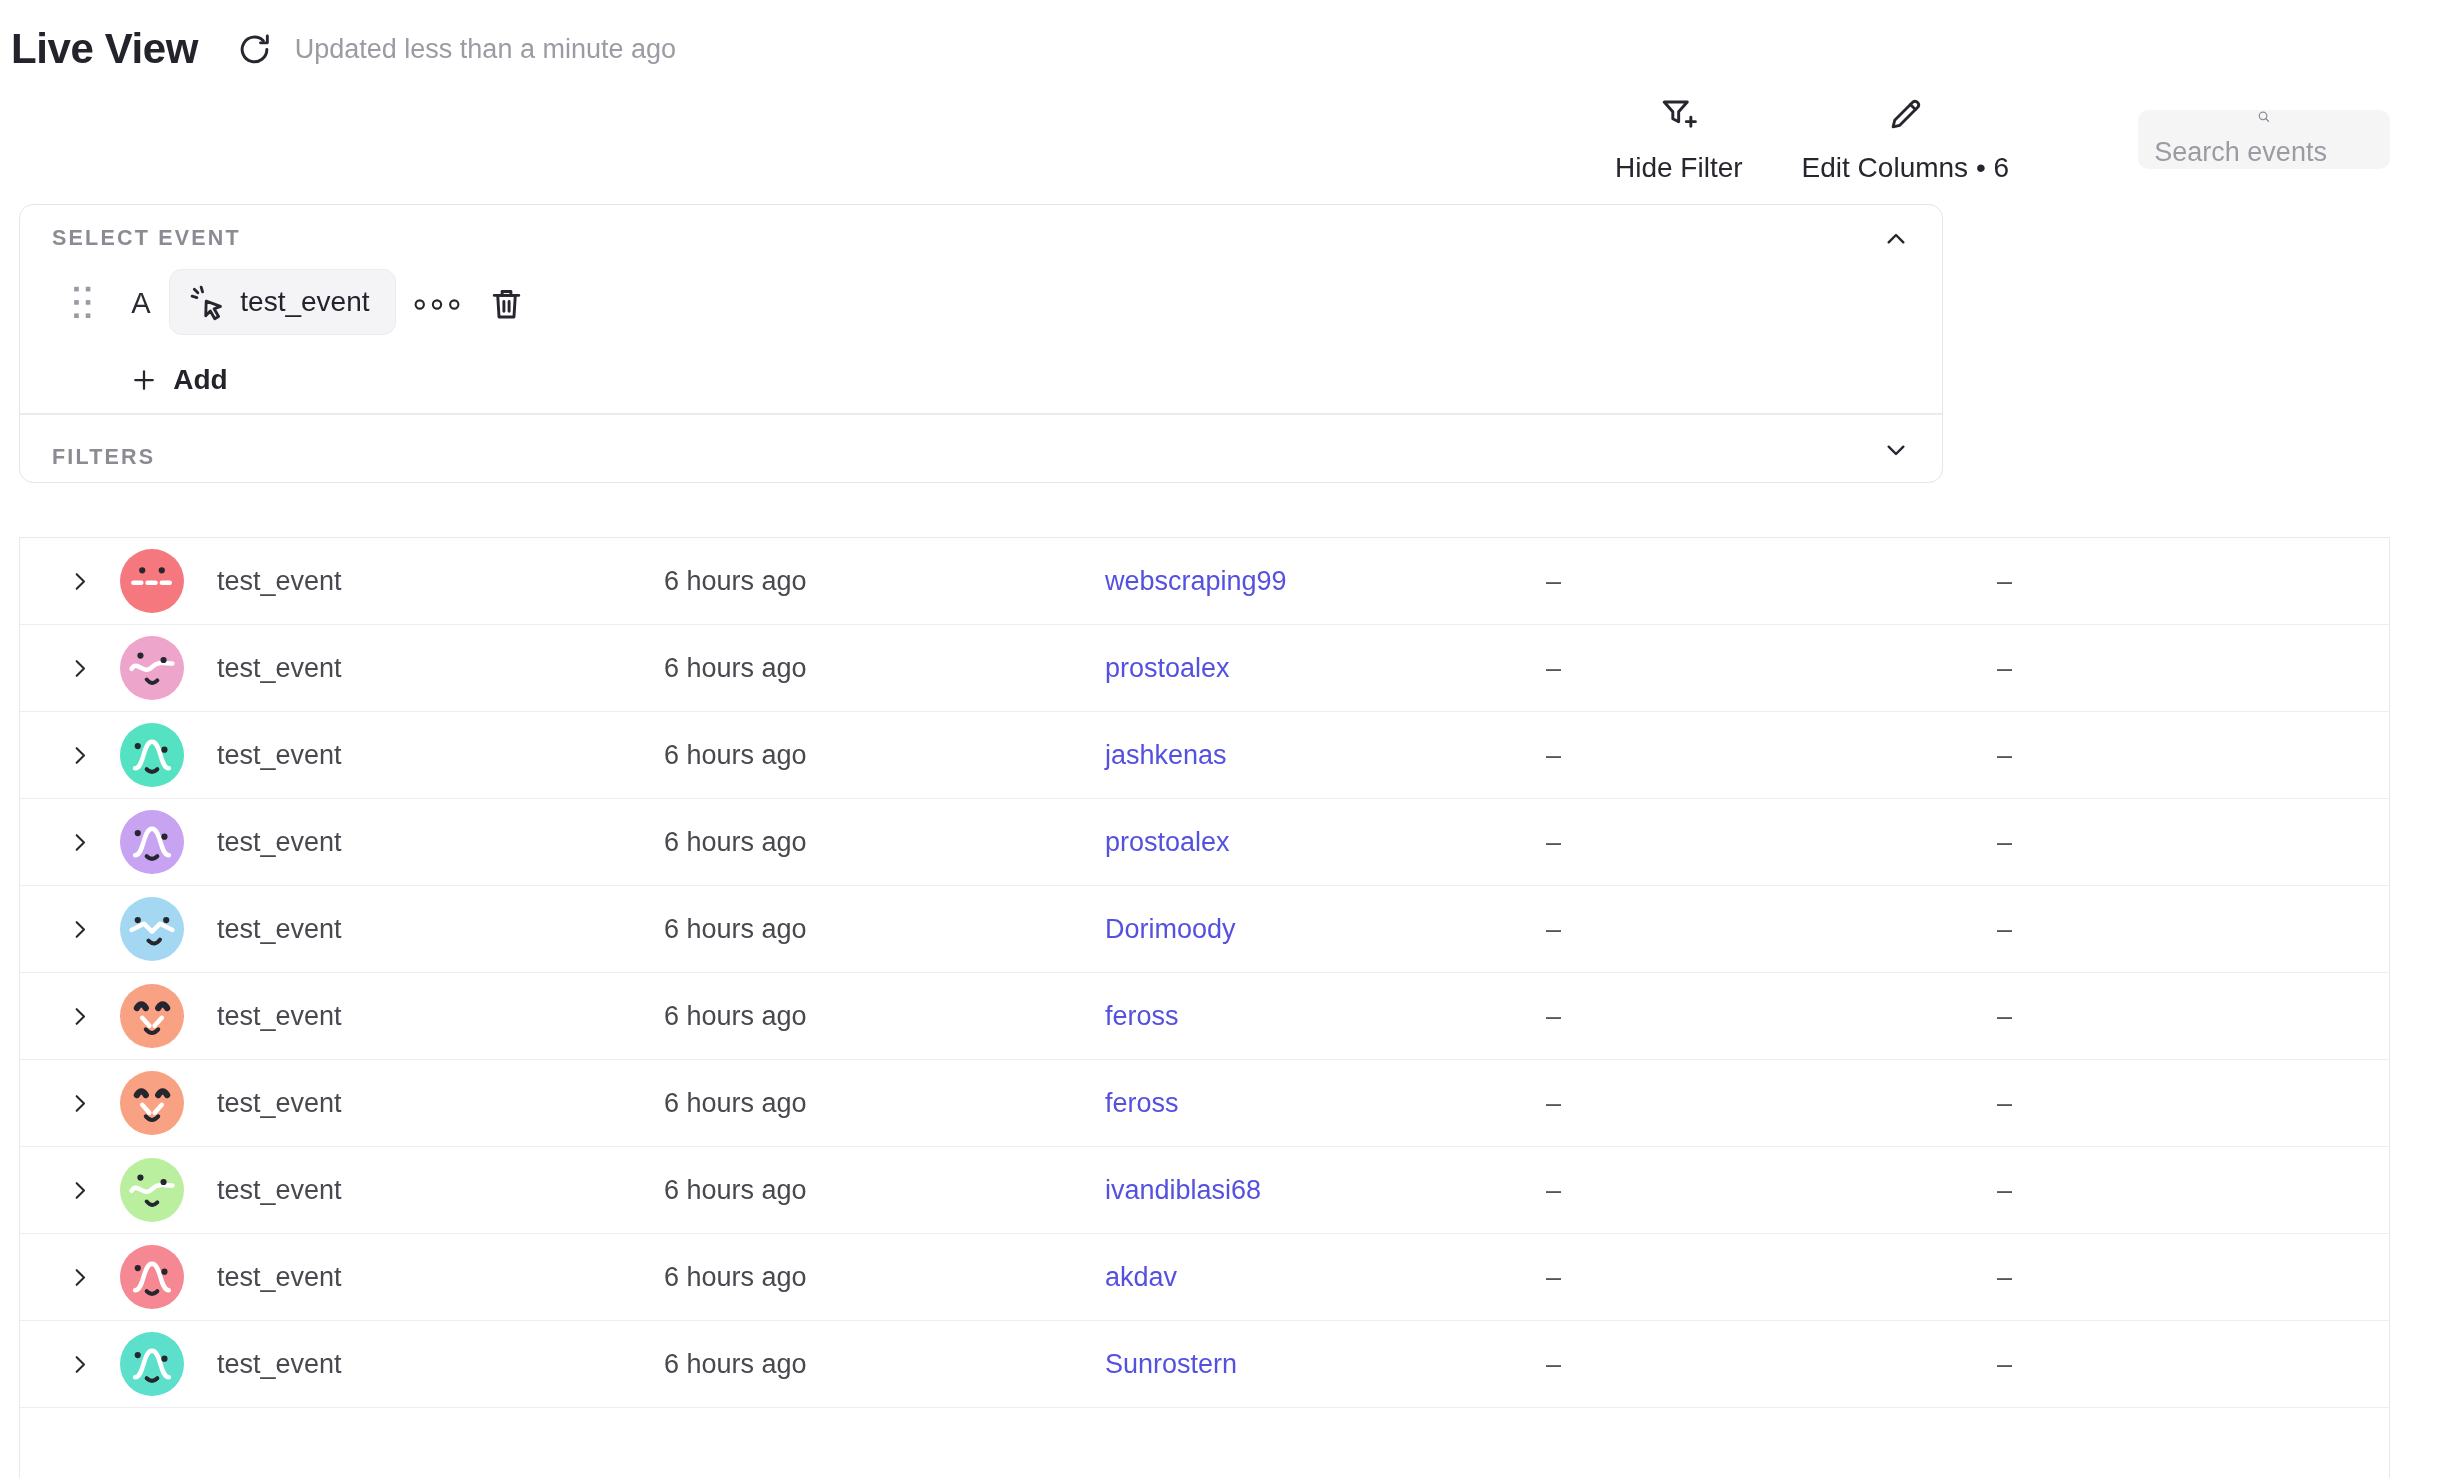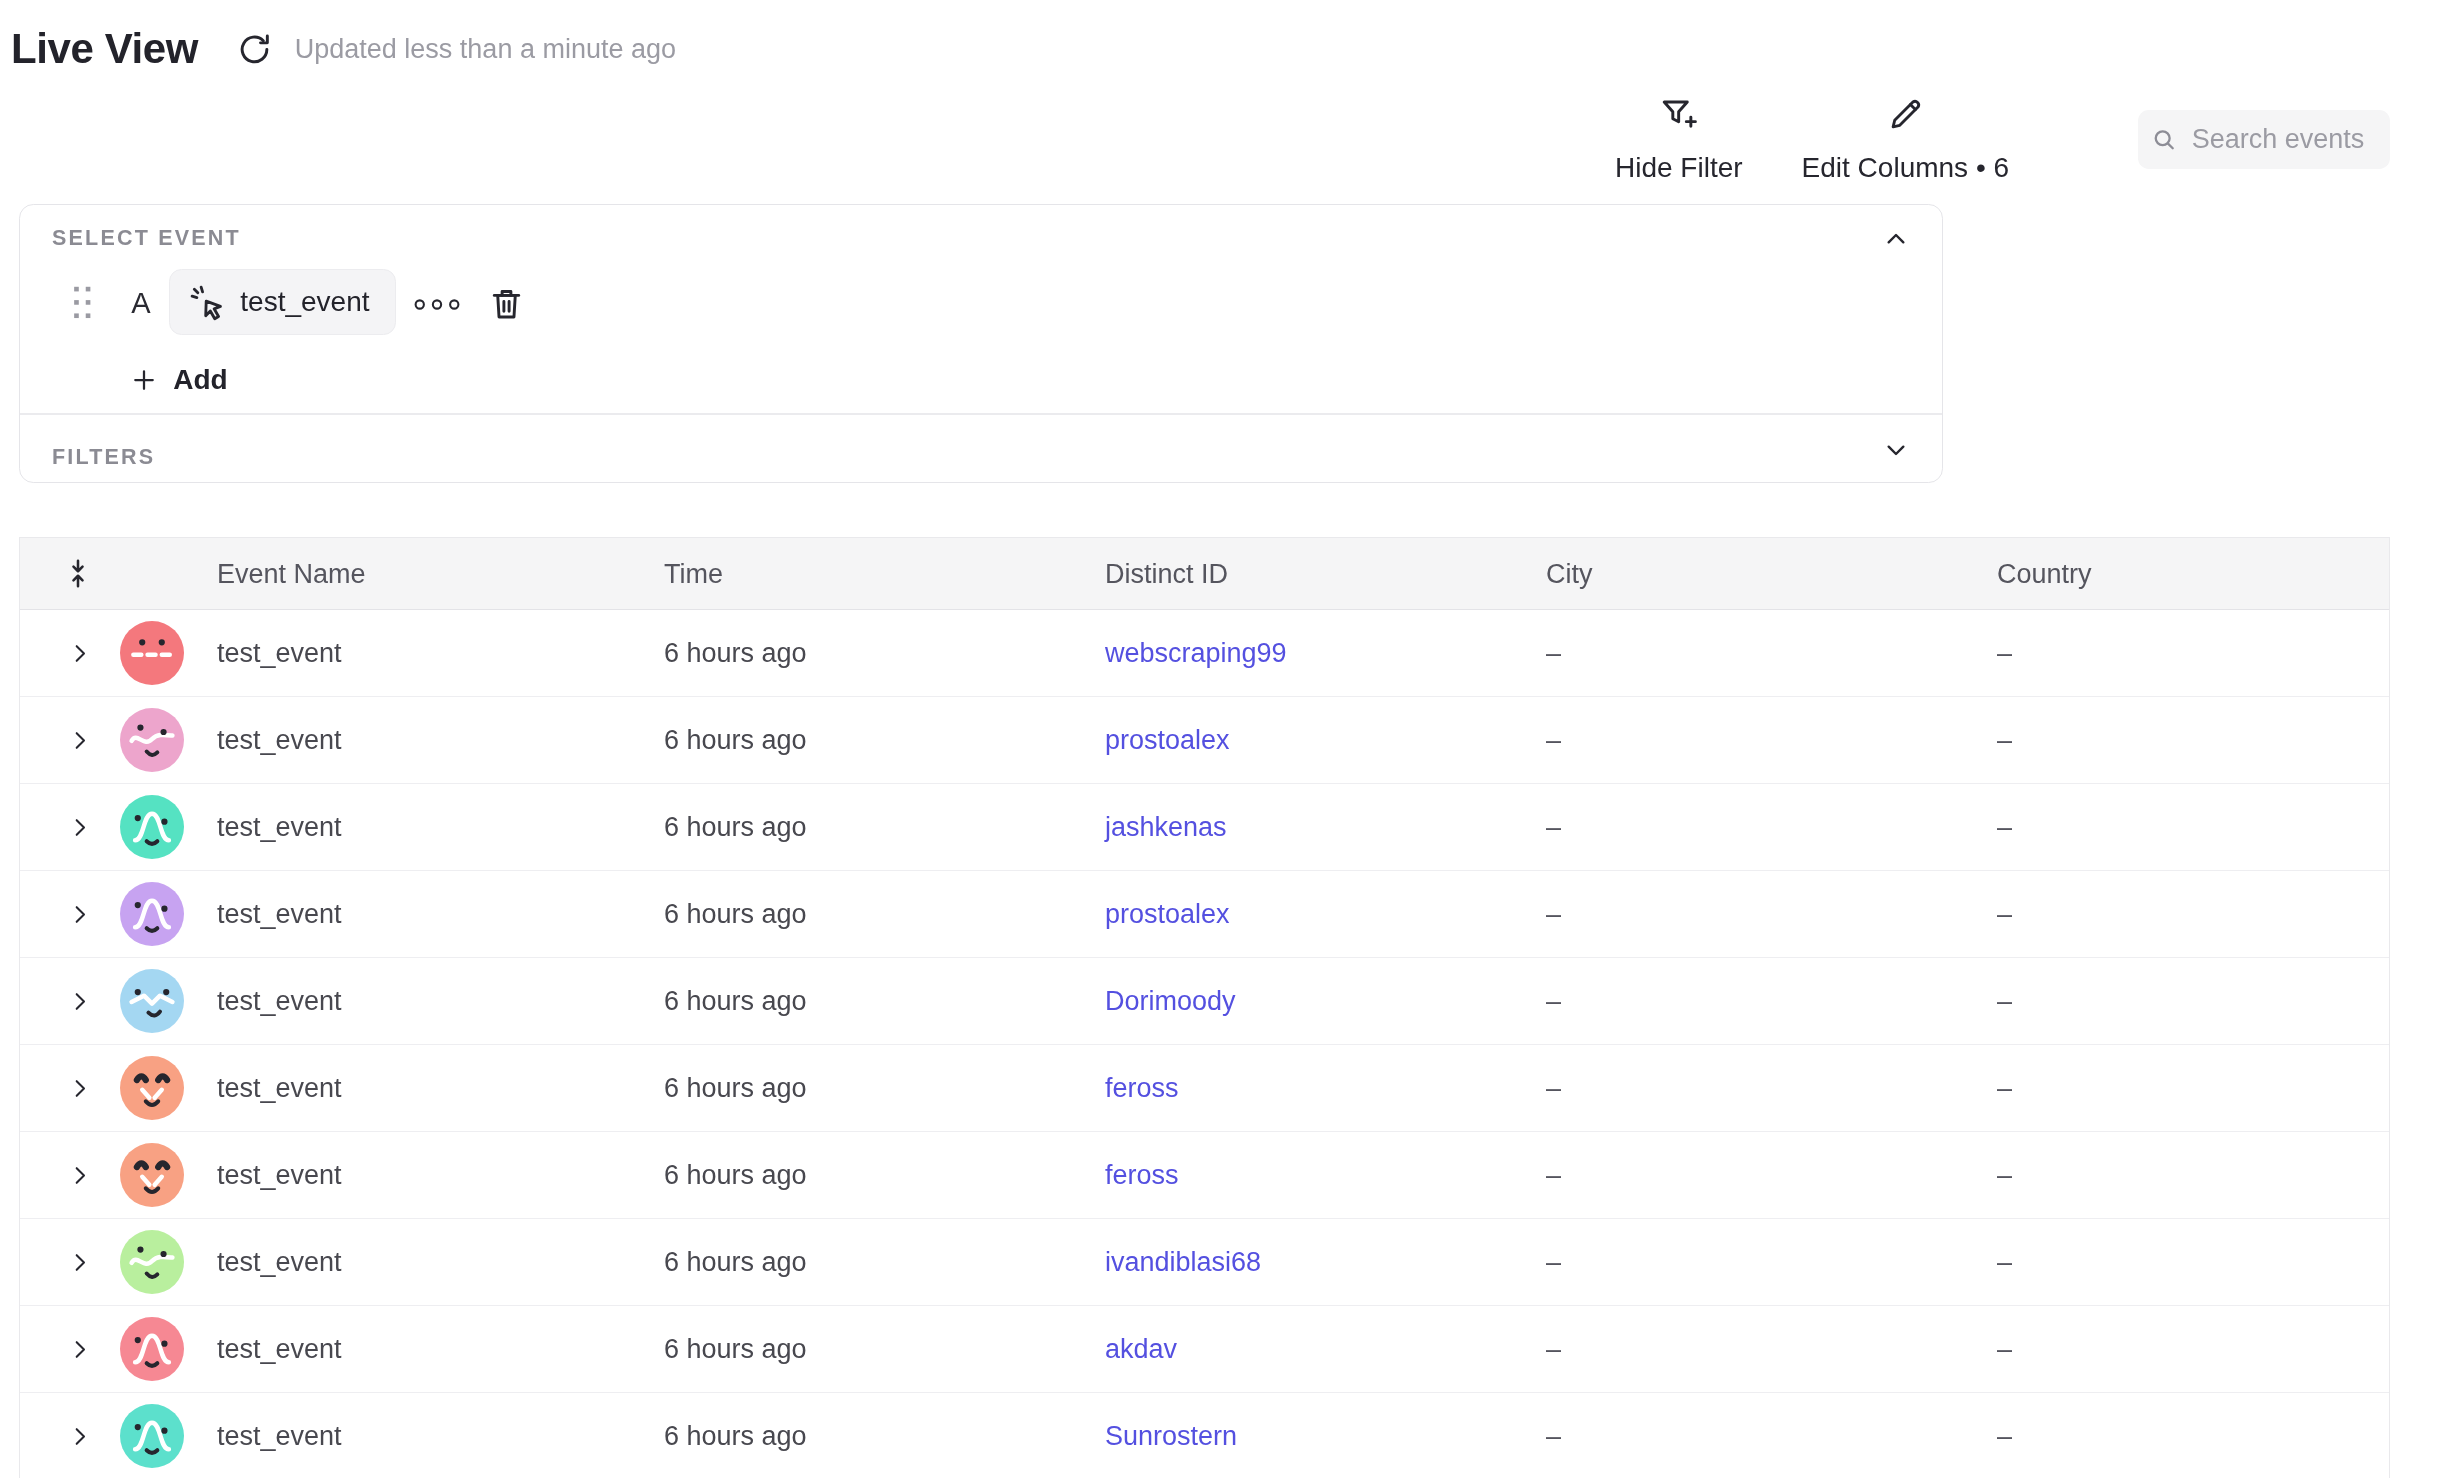--- a/index.html
+++ b/index.html
@@ -16,21 +16,21 @@
   .page-title { margin: 0; font-size: 42px; font-weight: 700; letter-spacing: -0.4px; color: #23232b; }
   .refresh-btn { margin-left: 36px; width: 41px; height: 41px; display: flex; align-items: center; justify-content: center; }
   .updated { margin-left: 19.7px; font-size: 27px; color: #9b9ba3; }
 
   
   .toolbar { position: absolute; top: 110px; left: 1615px; right: 72px; height: 59px;
              display: flex; align-items: center; }
   .tool-btn { display: flex; align-items: center; gap: 18px; font-size: 28px; font-weight: 500; color: #26262e; flex-direction: column; }
   .tool-btn + .tool-btn { margin-left: 59px; }
   .searchbox { margin-left: auto; width: 252px; height: 59px; background: #f5f5f6; border-radius: 10.7px;
-               display: flex; align-items: center; padding: 0 14.3px; gap: 12.5px; }
+               display: flex; align-items: center; padding: 0 14.3px; gap: 12.5px; flex-direction: column; }
   .searchbox input { border: none; outline: none; background: transparent; width: 100%;
                      font-size: 27px; color: #2a2a33; font-family: inherit; }
   .searchbox input::placeholder { color: #9b9ba3; }
 
   
   .panel { position: absolute; left: 19px; top: 204px; width: 1924px; height: 279px;
            border: 1.8px solid #e5e5e9; border-radius: 14.3px; background: #fff; }
   .section-label { position: absolute; left: 32px; font-size: 21.5px; font-weight: 700;
                    letter-spacing: 2.2px; color: #8b8b93; }
   .label-select { top: 20.6px; }
@@ -167,33 +167,20 @@
   <div class="panel-divider"></div>
   <div class="section-label label-filters">FILTERS</div>
   <button class="chevron-btn chev-down">
     <svg width="32" height="32" viewBox="0 0 24 24">
       <polyline class="icon-dark" stroke-width="2.6" points="6.5,9.5 12,15 17.5,9.5"></polyline>
     </svg>
   </button>
 </section>
 
 <section class="events-table">
-  <div class="thead">
-    <button class="collapse-btn">
-      <svg width="34" height="34" viewBox="0 0 24 24">
-        <path class="icon-dark" stroke-width="2" d="M12 3v7M8.8 7.2L12 10.4l3.2-3.2"></path>
-        <path class="icon-dark" stroke-width="2" d="M12 21v-7M8.8 16.8L12 13.6l3.2 3.2"></path>
-      </svg>
-    </button>
-    <div class="th col-1">Event Name</div>
-    <div class="th col-2">Time</div>
-    <div class="th col-3">Distinct ID</div>
-    <div class="th col-4">City</div>
-    <div class="th col-5">Country</div>
-  </div>
   <div class="tbody" id="tbody">
   <div class="tr">
     <button class="expander">
       <svg width="27" height="27" viewBox="0 0 24 24">
         <polyline class="icon-dark" stroke-width="2.4" points="9.5,5.5 16,12 9.5,18.5"></polyline>
       </svg>
     </button>
     <span class="avatar" style="background: rgb(244, 120, 125);">
           <svg width="64" height="64" viewBox="0 0 72 72">
             <path d="M15 38h42" stroke="#ffffff" stroke-width="5" fill="none" stroke-linecap="round" stroke-linejoin="round" stroke-dasharray="9 7"></path>

